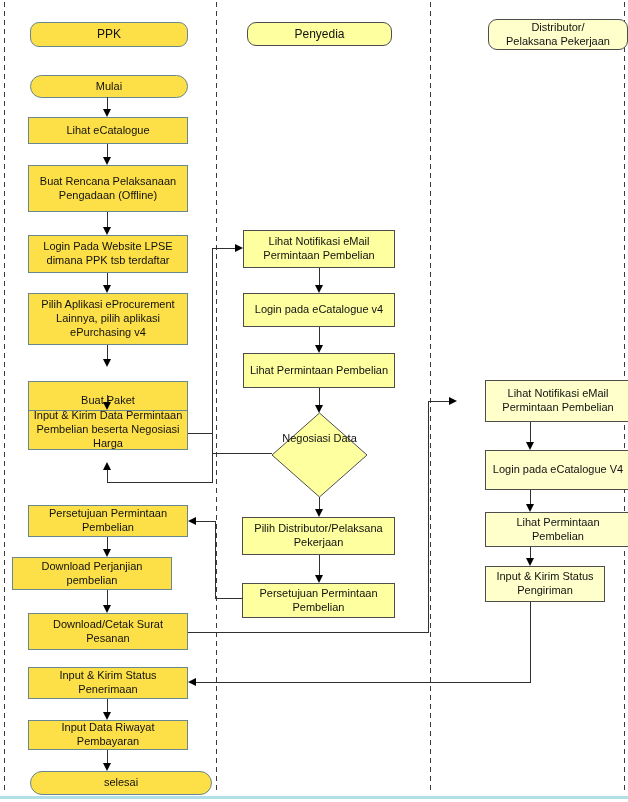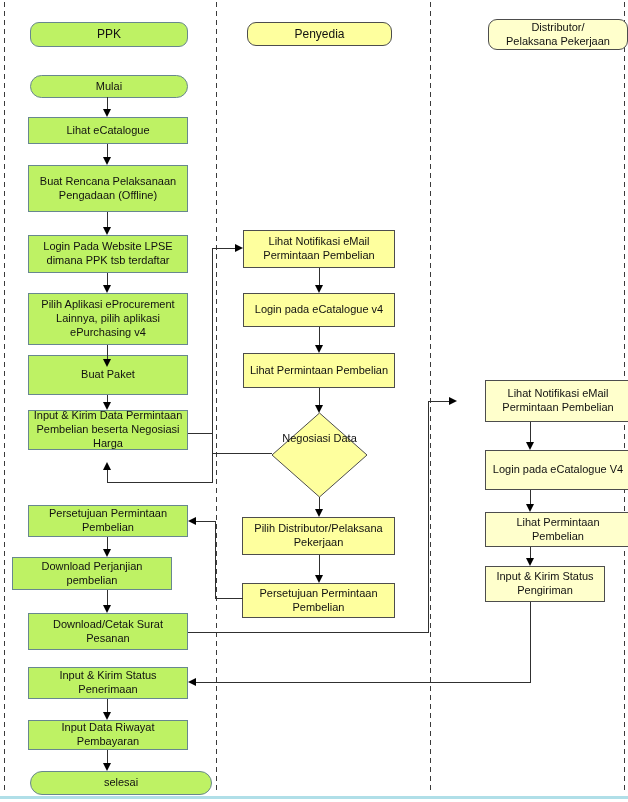--- a/index.html
+++ b/index.html
@@ -3,21 +3,21 @@
 <meta charset="utf-8">
 <style>
   html,body{margin:0;padding:0;background:#fff;}
   .canvas{position:relative;width:628px;height:802px;background:#ffffff;overflow:hidden;
           font-family:"Liberation Sans",sans-serif;color:#111;}
   .divider{position:absolute;top:2px;height:792px;width:1px;
            background:repeating-linear-gradient(to bottom,#3a3a3a 0 5px,transparent 5px 9px);}
   .box{position:absolute;box-sizing:border-box;border:1px solid #5c6b70;
        display:flex;align-items:center;justify-content:center;text-align:center;
        font-size:11px;line-height:1.25;padding:1px 4px;}
-  .cyan{background:#bef264;border-color:#68878f;}
+  .cyan{background:#fde047;border-color:#68878f;}
   .yellow{background:#feff9e;border-color:#4d4d4d;}
   .ivory{background:#ffffcc;border-color:#4d4d4d;margin-left:28px;}
   .rounded{border-radius:9px;}
   .stadium{border-radius:12px;}
   .hdr{font-size:12px;}
   .hline{position:absolute;height:1px;background:#303030;}
   .vline{position:absolute;width:1px;background:#303030;}
   .arr{position:absolute;width:0;height:0;}
   .arr-down{border-left:4px solid transparent;border-right:4px solid transparent;border-top:8px solid #000;}
   .arr-up{border-left:4px solid transparent;border-right:4px solid transparent;border-bottom:8px solid #000;}
@@ -37,21 +37,21 @@
   <div class="divider" style="left:430px"></div>
   <div class="divider" style="left:624px"></div>
   <div class="bottom-rule"></div>
 
   <div class="box cyan rounded hdr" style="left:30px;top:22px;width:158px;height:25px">PPK</div>
   <div class="box cyan stadium" style="left:30px;top:75px;width:158px;height:23px">Mulai</div>
   <div class="box cyan" style="left:28px;top:117px;width:160px;height:27px">Lihat eCatalogue</div>
   <div class="box cyan" style="left:28px;top:165px;width:160px;height:47px">Buat Rencana Pelaksanaan Pengadaan (Offline)</div>
   <div class="box cyan" style="left:28px;top:235px;width:160px;height:38px">Login Pada Website LPSE dimana PPK tsb terdaftar</div>
   <div class="box cyan" style="left:28px;top:293px;width:160px;height:52px">Pilih Aplikasi eProcurement Lainnya, pilih aplikasi ePurchasing v4</div>
-  <div class="box cyan" style="left:28px;top:355px;width:160px;height:40px">Buat Paket</div>
+  <div class="box cyan" style="left:28px;top:381px;width:160px;height:40px">Buat Paket</div>
   <div class="box cyan" style="left:28px;top:410px;width:160px;height:40px">Input &amp; Kirim Data Permintaan Pembelian beserta Negosiasi Harga</div>
   <div class="box cyan" style="left:28px;top:505px;width:160px;height:32px">Persetujuan Permintaan Pembelian</div>
   <div class="box cyan" style="left:12px;top:557px;width:160px;height:33px">Download Perjanjian pembelian</div>
   <div class="box cyan" style="left:28px;top:613px;width:160px;height:37px">Download/Cetak Surat Pesanan</div>
   <div class="box cyan" style="left:28px;top:667px;width:160px;height:32px">Input &amp; Kirim Status Penerimaan</div>
   <div class="box cyan" style="left:28px;top:720px;width:160px;height:30px">Input Data Riwayat Pembayaran</div>
   <div class="box cyan stadium" style="left:30px;top:771px;width:182px;height:24px">selesai</div>
 
   <div class="box yellow rounded hdr" style="left:247px;top:22px;width:145px;height:24px">Penyedia</div>
   <div class="box yellow" style="left:243px;top:230px;width:152px;height:38px">Lihat Notifikasi eMail Permintaan Pembelian</div>

